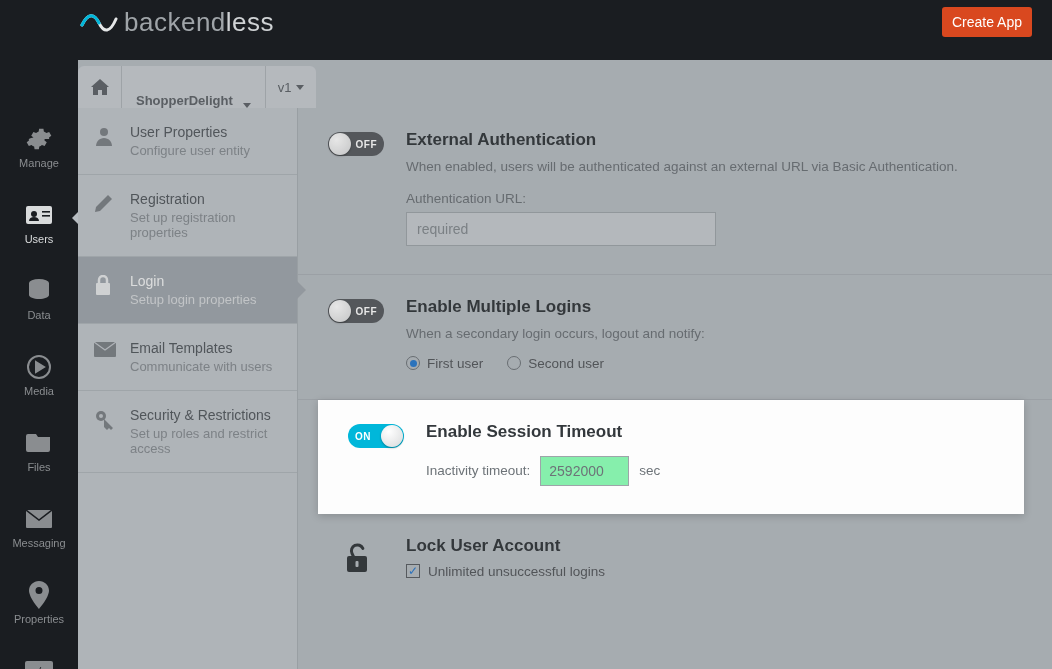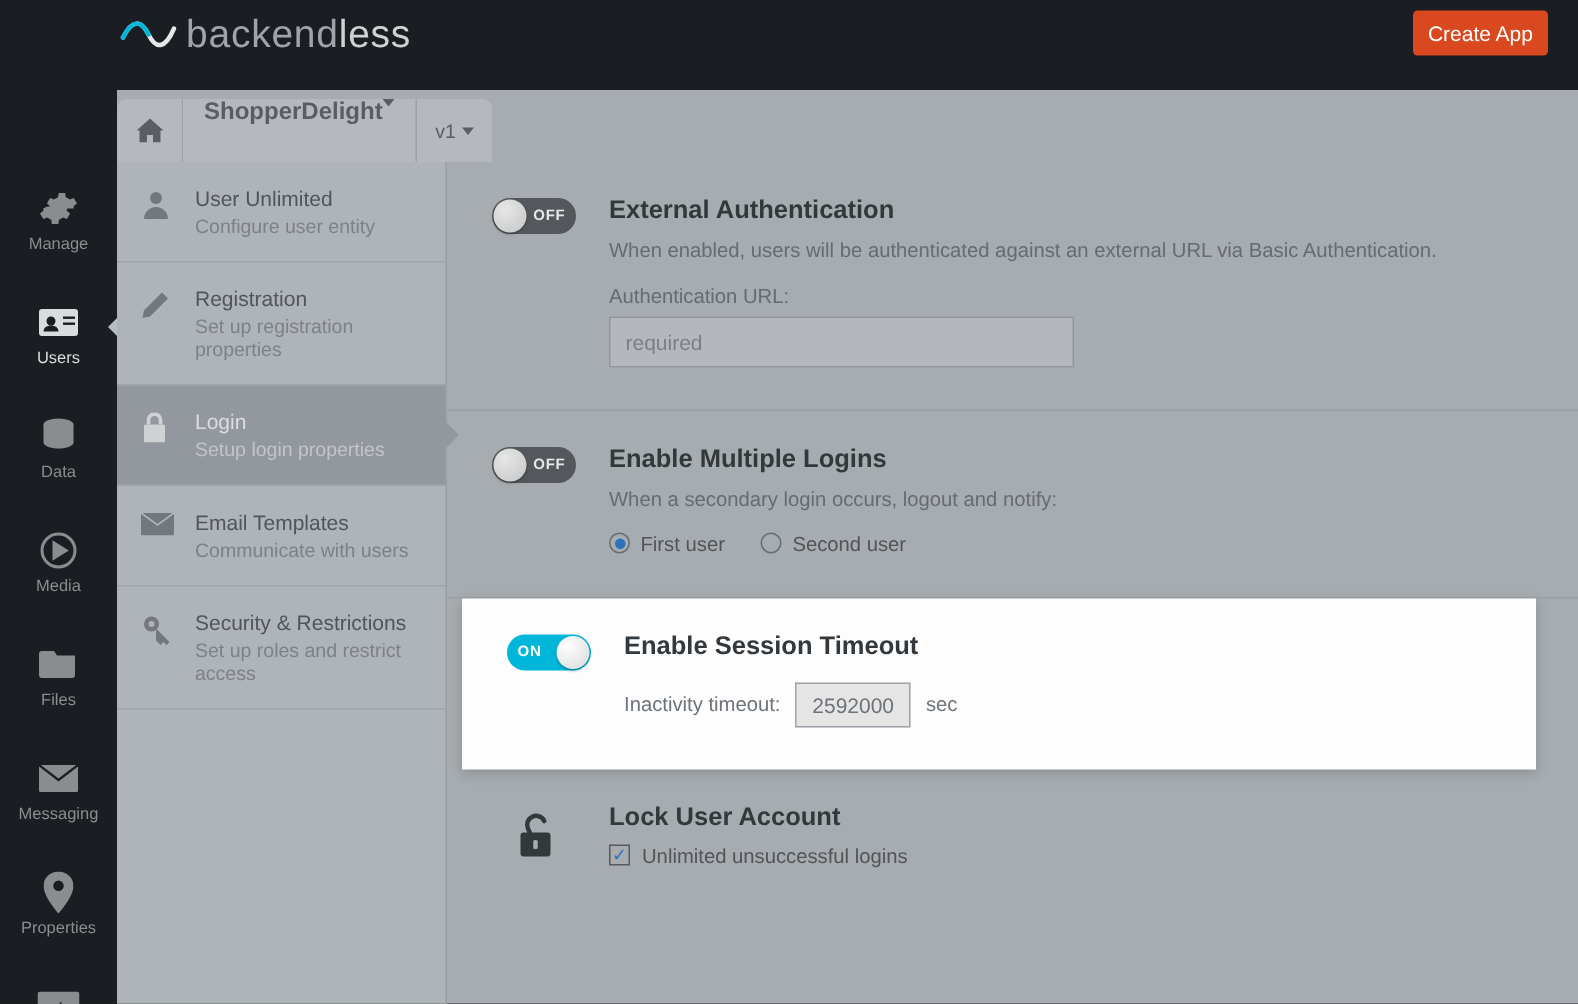--- a/index.html
+++ b/index.html
@@ -18,54 +18,54 @@
 .rail-item.active { color: #d9dbdc; }
 .rail-item.active::after { content: ""; position: absolute; right: -1px; top: 10px; width: 0; height: 0; border-top: 7px solid transparent; border-bottom: 7px solid transparent; border-right: 7px solid #b6bcc1; }
 .rail-item .rail-label { font-size: 11px; }
 .rail-icon { width: 28px; height: 28px; display: flex; align-items: center; justify-content: center; }
 
 .workspace { position: absolute; left: 78px; top: 60px; right: 0; bottom: 0; background: #b6bcc1; display: flex; }
 .dim-overlay { position: absolute; inset: 0; background: rgba(60,60,60,0.12); pointer-events: none; z-index: 5; }
 
 .subnav { position: absolute; top: 6px; left: 0; height: 42px; display: flex; align-items: stretch; z-index: 2; }
 .subnav-home { width: 44px; background: #c6cbd0; border-radius: 6px 0 0 0; display: flex; align-items: center; justify-content: center; color: #5f6469; border-right: 1px solid #acb2b7; }
-.subnav-app { background: #c6cbd0; padding: 0 14px; display: flex; align-items: flex-start; color: #5f6469; font-size: 16px; font-weight: 600; border-right: 1px solid #acb2b7; }
+.subnav-app { background: #c6cbd0; padding: 0 14px; display: flex; align-items: flex-end; gap: 10px; color: #5f6469; font-size: 13px; font-weight: 600; border-right: 1px solid #acb2b7; }
 .subnav-version { background: #c6cbd0; border-radius: 0 6px 0 0; padding: 0 12px; display: flex; align-items: center; gap: 4px; color: #5f6469; font-size: 13px; }
 .chev-down { width: 0; height: 0; border-left: 4px solid transparent; border-right: 4px solid transparent; border-top: 5px solid #5f6469; }
 
 .sidebar { width: 220px; background: #c0c5ca; margin-top: 48px; border-right: 1px solid #a7adb2; position: relative; z-index: 1; }
 .side-item { display: flex; align-items: flex-start; gap: 14px; padding: 16px 16px; border-bottom: 1px solid #aeb4b9; cursor: pointer; }
 .side-item .side-icon { width: 22px; height: 22px; color: #7c8186; margin-top: 2px; flex-shrink: 0; }
 .side-item .side-title { color: #545a5f; font-size: 14px; font-weight: 500; }
 .side-item .side-sub { color: #868c91; font-size: 13px; margin-top: 3px; }
 .side-item.active { background: #9fa6ac; position: relative; }
 .side-item.active .side-title { color: #f2f3f4; }
 .side-item.active .side-sub { color: #d5d8db; }
 .side-item.active .side-icon { color: #e4e6e8; }
 .side-item.active::after { content: ""; position: absolute; right: -9px; top: 50%; margin-top: -9px; width: 0; height: 0; border-top: 9px solid transparent; border-bottom: 9px solid transparent; border-left: 9px solid #9fa6ac; z-index: 3; }
 
 .content { flex: 1; padding: 48px 0 0 0; overflow-y: auto; position: relative; }
 .section { padding: 22px 30px 28px 30px; display: flex; gap: 22px; align-items: flex-start; border-bottom: 1px solid #a9afb4; position: relative; }
-.section.highlighted { background: #fdfdfd; box-shadow: 0 2px 8px rgba(0,0,0,0.18); margin: 0 28px 0 10px; border-bottom: none; z-index: 10; position: relative; }
+.section.highlighted { background: #fdfdfd; box-shadow: 0 2px 8px rgba(0,0,0,0.18); margin: 0 28px 0 20px; border-bottom: none; z-index: 10; position: relative; }
 .toggle { width: 56px; height: 24px; border-radius: 12px; position: relative; flex-shrink: 0; margin-top: 2px; cursor: pointer; }
 .toggle.off { background: #585c60; }
 .toggle.on { background: #00b7da; }
 .toggle-knob { width: 22px; height: 22px; border-radius: 50%; background: radial-gradient(circle at 35% 30%, #fff, #d8d9da); position: absolute; top: 1px; box-shadow: 0 1px 2px rgba(0,0,0,0.35); }
 .toggle.off .toggle-knob { left: 1px; }
 .toggle.on .toggle-knob { right: 1px; }
 .toggle-label { position: absolute; top: 50%; transform: translateY(-50%); font-size: 10px; font-weight: 700; color: #fff; letter-spacing: 0.5px; }
 .toggle.off .toggle-label { right: 7px; }
 .toggle.on .toggle-label { left: 7px; }
 
 .section-body { flex: 1; }
 .section-title { color: #33383c; font-size: 17px; font-weight: 700; margin-bottom: 8px; }
 .section-desc { color: #6d7378; font-size: 13.5px; margin-bottom: 12px; line-height: 1.4; }
 .field-label { color: #6d7378; font-size: 13.5px; margin-bottom: 6px; display: inline-block; }
 .text-input { width: 310px; padding: 8px 10px; border: 1px solid #9ea4a9; background: #c5cacf; color: #6d7378; font-size: 14px; }
-.text-input.small { width: 77px; text-align: center; background: #e5e5e5; padding: 6px 8px; }
+.text-input.small { width: 89px; text-align: left; background: #86efac; padding: 6px 8px; }
 ::placeholder { color: #848a8f; }
 
 .radio-row { display: flex; gap: 24px; align-items: center; margin-top: 4px; }
 .radio-opt { display: flex; align-items: center; gap: 7px; color: #55595d; font-size: 13.5px; cursor: pointer; }
 .radio-circle { width: 14px; height: 14px; border-radius: 50%; border: 1.5px solid #6f757a; display: flex; align-items: center; justify-content: center; }
 .radio-circle.checked::after { content: ""; width: 7px; height: 7px; border-radius: 50%; background: #2a7bcf; }
 
 .inline-field { display: flex; align-items: center; gap: 10px; }
 .unit { color: #6d7378; font-size: 13.5px; }
 
@@ -191,21 +191,21 @@
 
   <div class="sidebar">
     <div class="side-item">
       <span class="side-icon">
           <svg width="20" height="20" viewBox="0 0 20 20" fill="currentColor">
             <circle cx="10" cy="6" r="4"></circle>
             <path d="M2 20c0-4.4 3.6-8 8-8s8 3.6 8 8"></path>
           </svg>
         </span>
       <div>
-          <div class="side-title">User Unlimited</div>
+          <div class="side-title">User Properties</div>
           <div class="side-sub">Configure user entity</div>
         </div>
     </div>
     <div class="side-item">
       <span class="side-icon">
           <svg width="20" height="20" viewBox="0 0 20 20" fill="currentColor">
             <path d="M14 2l4 4L6 18l-5 1 1-5z"></path>
           </svg>
         </span>
       <div>

